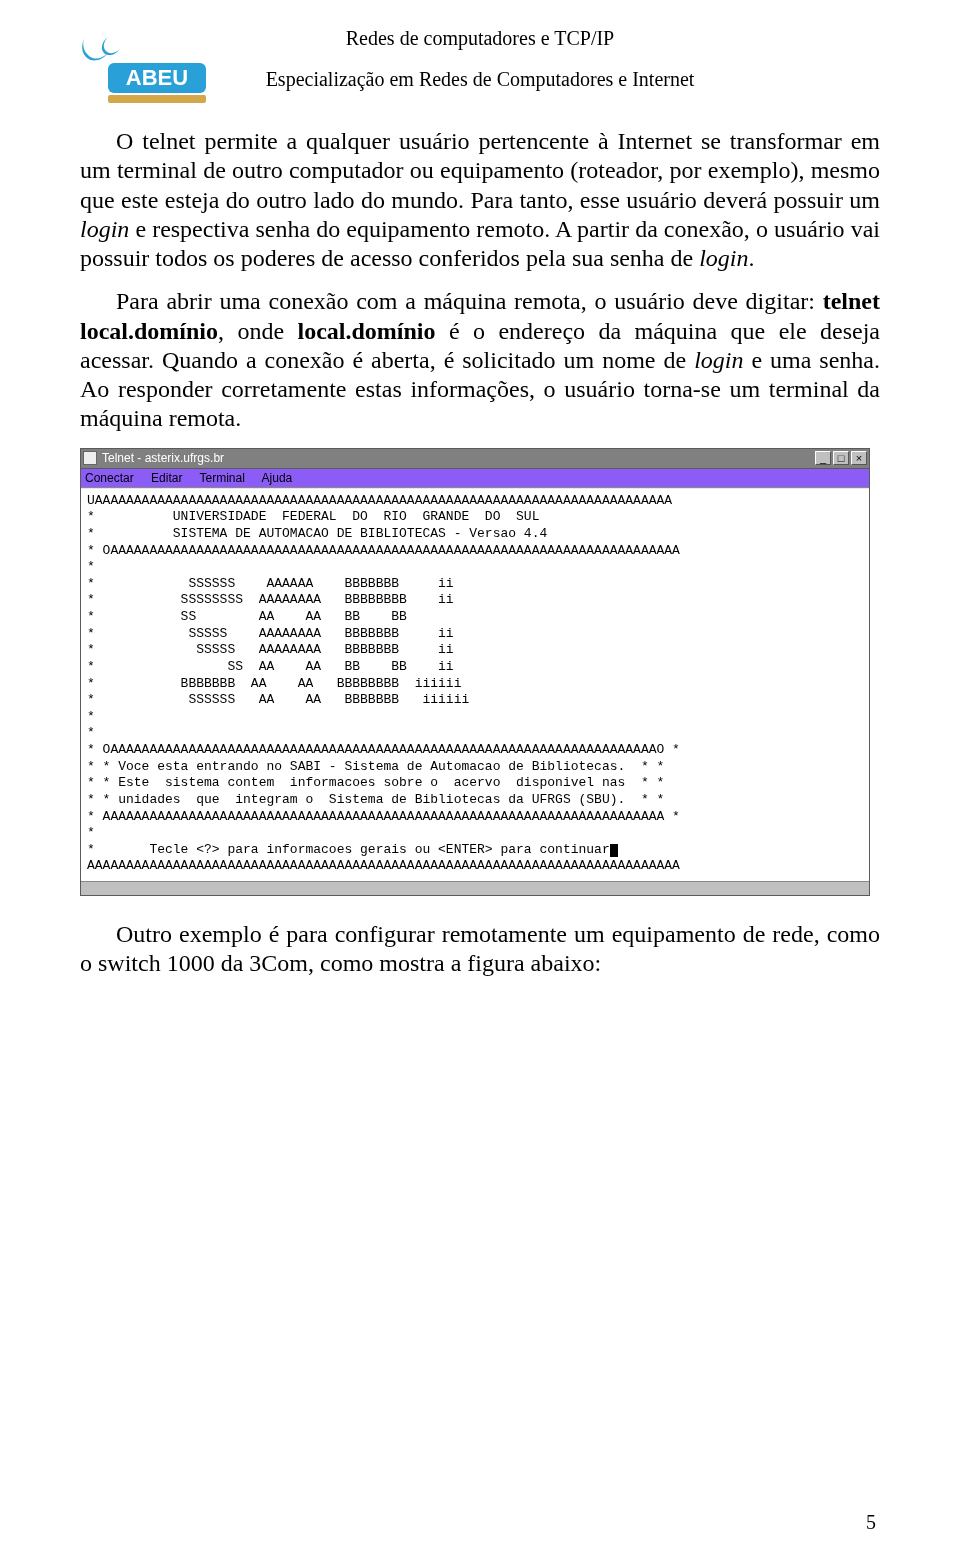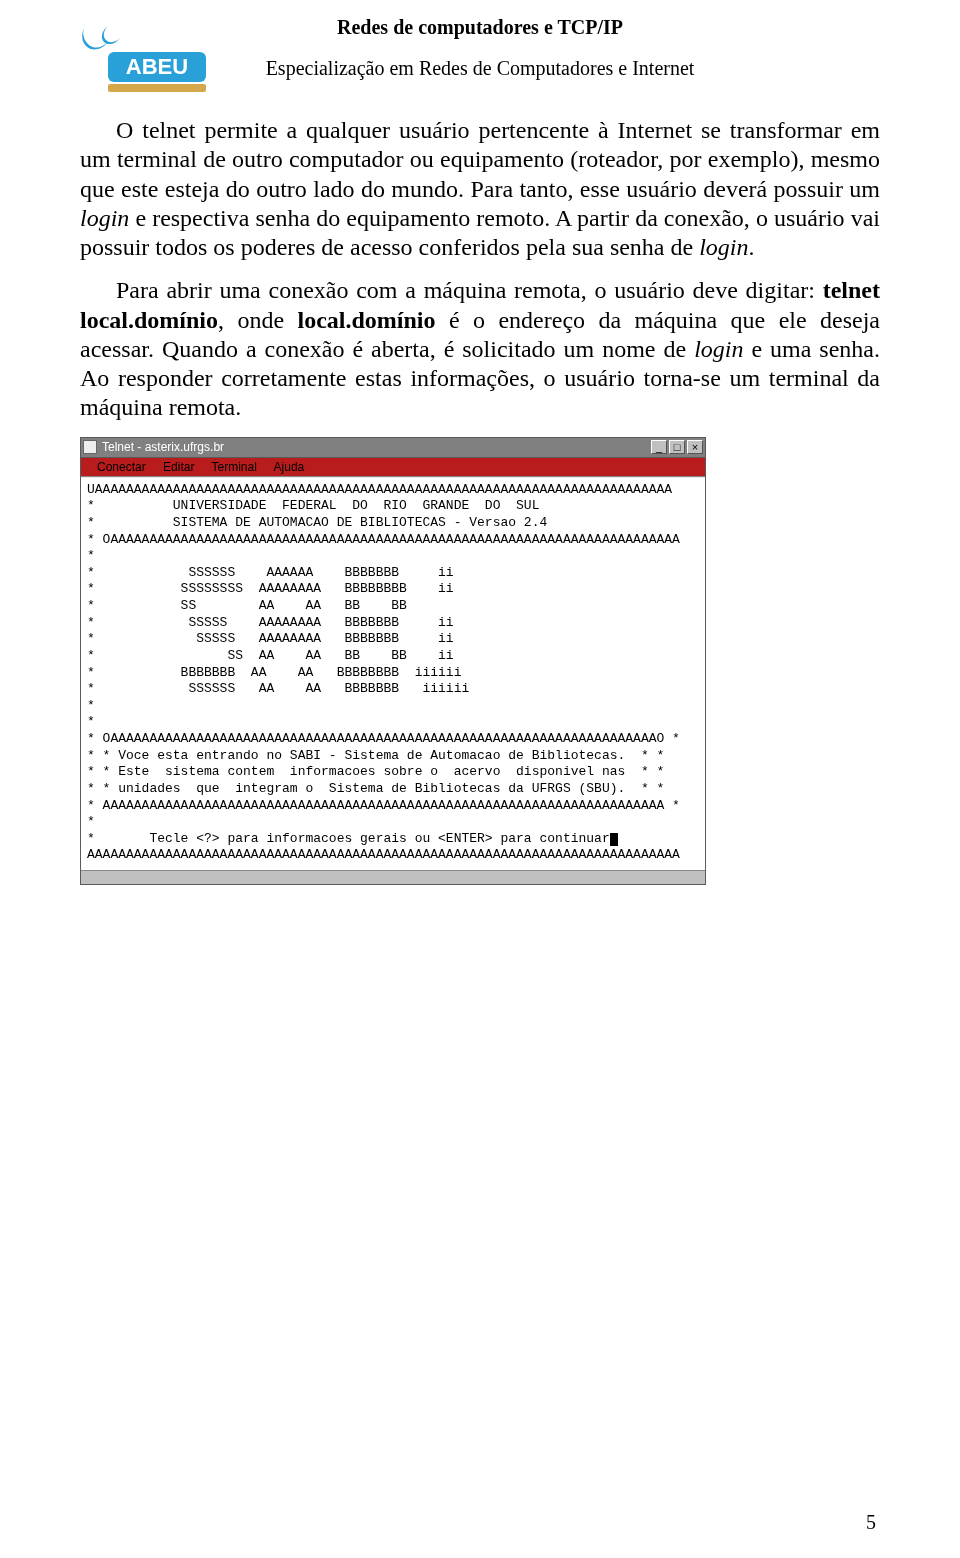--- a/index.html
+++ b/index.html
@@ -23,21 +23,21 @@
     left: 0;
     top: 6px;
     width: 130px;
     height: 80px;
   }
   .logo svg { width: 100%; height: 100%; }
   .header-titles {
     text-align: center;
     font-size: 20px;
   }
-  .header-title1 { margin-top: 2px; margin-bottom: 18px; font-weight: bold; }
+  .header-title1 { margin-top: 13px; margin-bottom: 18px; }
   .header-title2 { }
   .section-heading {
     font-family: Arial, Helvetica, sans-serif;
     font-size: 24px;
     font-weight: bold;
     margin-top: 24px;
     margin-bottom: 14px;
   }
   .para {
     font-size: 24px;
@@ -45,21 +45,21 @@
     margin-bottom: 14px;
     text-indent: 36px;
     line-height: 1.22;
   }
   .bold { font-weight: bold; }
   .italic { font-style: italic; }
   .telnet-window {
     margin: 6px 0 24px 0;
     border: 1px solid #5a5a5a;
     background: #c0c0c0;
-    width: 626px;
+    width: 790px;
   }
   .tw-titlebar {
     display: flex;
     align-items: center;
     background: #808080;
     height: 20px;
     color: #fff;
     font-family: Tahoma, Arial, sans-serif;
     font-size: 12px;
     padding: 0 2px;
@@ -76,24 +76,24 @@
   .tw-btn {
     width: 16px; height: 14px;
     background: #c0c0c0;
     border: 1px solid #fff;
     border-right-color: #555; border-bottom-color: #555;
     margin-left: 2px;
     display: flex; align-items: center; justify-content: center;
   }
   .tw-btn span { font-size: 11px; line-height: 10px; color: #000; font-family: Arial, sans-serif; }
   .tw-menubar {
-    background: #b91c1c;
+    background: #8b5cf6;
     font-family: Tahoma, Arial, sans-serif;
     font-size: 12px;
-    padding: 2px 16px;
+    padding: 2px 4px;
     border-bottom: 1px solid #888;
   }
   .tw-menubar span { margin-right: 14px; }
   .tw-terminal {
     background: #ffffff;
     color: #000;
     font-family: "Courier New", Courier, monospace;
     font-size: 13px;
     line-height: 1.28;
     padding: 4px 6px 6px 6px;
@@ -166,21 +166,21 @@
         </div>
     </div>
     <div class="tw-menubar">
       <span>Conectar</span>
       <span>Editar</span>
       <span>Terminal</span>
       <span>Ajuda</span>
     </div>
     <div class="tw-terminal"><span>UAAAAAAAAAAAAAAAAAAAAAAAAAAAAAAAAAAAAAAAAAAAAAAAAAAAAAAAAAAAAAAAAAAAAAAAAAA</span>
 <span>*          UNIVERSIDADE  FEDERAL  DO  RIO  GRANDE  DO  SUL</span>
-<span>*          SISTEMA DE AUTOMACAO DE BIBLIOTECAS - Versao 2.4</span>
+<span>*          SISTEMA DE AUTOMACAO DE BIBLIOTECAS - Versao 4.4</span>
 <span>* OAAAAAAAAAAAAAAAAAAAAAAAAAAAAAAAAAAAAAAAAAAAAAAAAAAAAAAAAAAAAAAAAAAAAAAAAA</span>
 *
 <span>*            SSSSSS    AAAAAA    BBBBBBB     ii</span>
 <span>*           SSSSSSSS  AAAAAAAA   BBBBBBBB    ii</span>
 <span>*           SS        AA    AA   BB    BB</span>
 <span>*            SSSSS    AAAAAAAA   BBBBBBB     ii</span>
 <span>*             SSSSS   AAAAAAAA   BBBBBBB     ii</span>
 <span>*                 SS  AA    AA   BB    BB    ii</span>
 <span>*           BBBBBBB  AA    AA   BBBBBBBB  iiiiii</span>
 <span>*            SSSSSS   AA    AA   BBBBBBB   iiiiii</span>
@@ -190,16 +190,17 @@
 <span>* * Voce esta entrando no SABI - Sistema de Automacao de Bibliotecas.  * *</span>
 <span>* * Este  sistema contem  informacoes sobre o  acervo  disponivel nas  * *</span>
 <span>* * unidades  que  integram o  Sistema de Bibliotecas da UFRGS (SBU).  * *</span>
 <span>* AAAAAAAAAAAAAAAAAAAAAAAAAAAAAAAAAAAAAAAAAAAAAAAAAAAAAAAAAAAAAAAAAAAAAAAA *</span>
 *
 <span>*       Tecle &lt;?&gt; para informacoes gerais ou &lt;ENTER&gt; para continuar</span><span class="cursor"></span>
 <span>AAAAAAAAAAAAAAAAAAAAAAAAAAAAAAAAAAAAAAAAAAAAAAAAAAAAAAAAAAAAAAAAAAAAAAAAAAAA</span></div>
     <div class="tw-statusbar"></div>
   </div>
 
+  <p class="para">Outro exemplo é para configurar remotamente um equipamento de rede, como o switch 1000 da 3Com, como mostra a figura abaixo:</p>
 
 </div>
 
 <div class="page-number">5</div>
 
 </body></html>

